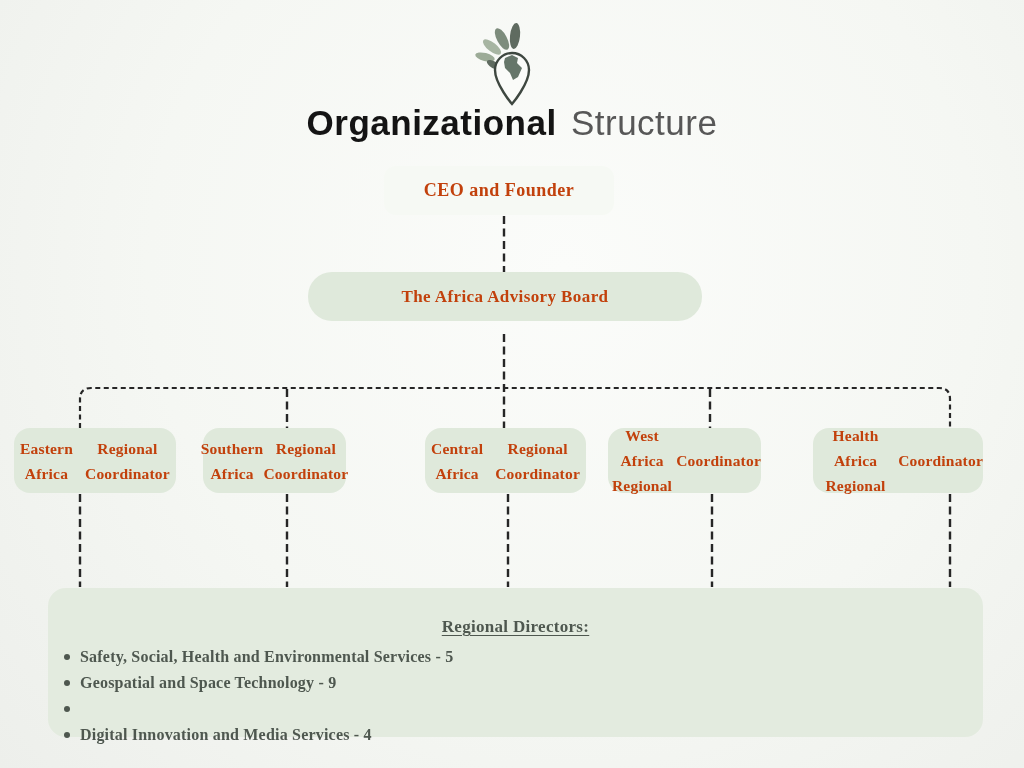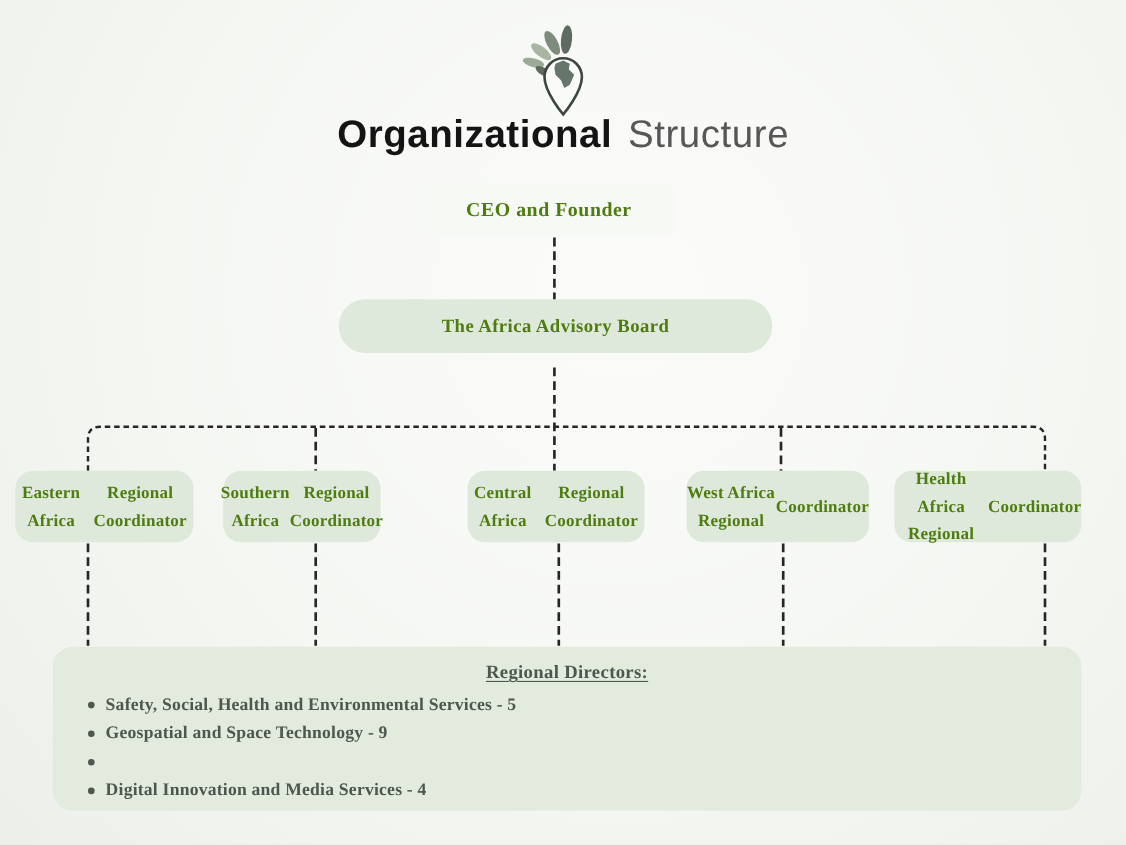--- a/index.html
+++ b/index.html
@@ -14,39 +14,39 @@
   .connectors path.h{stroke-width:2.2;stroke-dasharray:5 3.5;}
 
   .logo{position:absolute;left:468px;top:22px;width:72px;height:86px;}
 
   .title{position:absolute;top:103px;left:0;width:100%;margin:0;text-align:center;
     font-family:"Liberation Sans",sans-serif;font-size:35px;letter-spacing:.5px;}
   .title-bold{font-weight:700;color:#141414;}
   .title-light{font-weight:400;color:#575757;margin-left:4px;}
 
   .node{position:absolute;display:flex;align-items:center;justify-content:center;
-    text-align:center;color:#4d7c0f;font-weight:700;}
+    text-align:center;color:#c2410c;font-weight:700;}
   .ceo{left:384px;top:166px;width:230px;height:49px;background:#f6f9f4;
     border-radius:12px;font-size:18px;letter-spacing:.5px;}
   .advisory{left:308px;top:272px;width:394px;height:49px;background:#dfe9db;
     border-radius:24px;font-size:17px;letter-spacing:.4px;}
   .coord{top:428px;height:65px;background:#dfe9db;border-radius:16px;
     font-size:15.5px;line-height:25px;letter-spacing:.2px;flex-direction:row;}
   .c0{left:14px;width:162px}
   .c1{left:203px;width:143px}
   .c2{left:425px;width:161px}
-  .c3{left:624px;width:166px}
+  .c3{left:608px;width:153px}
   .c4{left:813px;width:170px}
 
   .directors{position:absolute;left:48px;top:588px;width:935px;height:149px;
     background:#e3ebdf;border-radius:18px;color:#4e574f;}
   .directors-heading{text-align:center;padding-top:13px;font-size:17px;font-weight:700;
-    text-decoration:underline;text-underline-offset:3px;letter-spacing:.3px;}
+    text-decoration:underline;text-underline-offset:3px;letter-spacing:.3px;margin-top:16px;}
   .directors-list{margin-top:7px;}
-  .bullet-row{display:flex;align-items:center;gap:10px;padding-left:32px;height:26px;
+  .bullet-row{display:flex;align-items:center;gap:10px;padding-left:16px;height:26px;
     font-size:16px;font-weight:700;letter-spacing:.2px;}
   .dot{width:6px;height:6px;border-radius:50%;background:#4e574f;flex:none;}
 </style>
 </head>
 <body>
 
 <div class="canvas">
 
   <svg class="connectors" viewBox="0 0 1024 768">
     <path d="M504 216 V283"></path>

